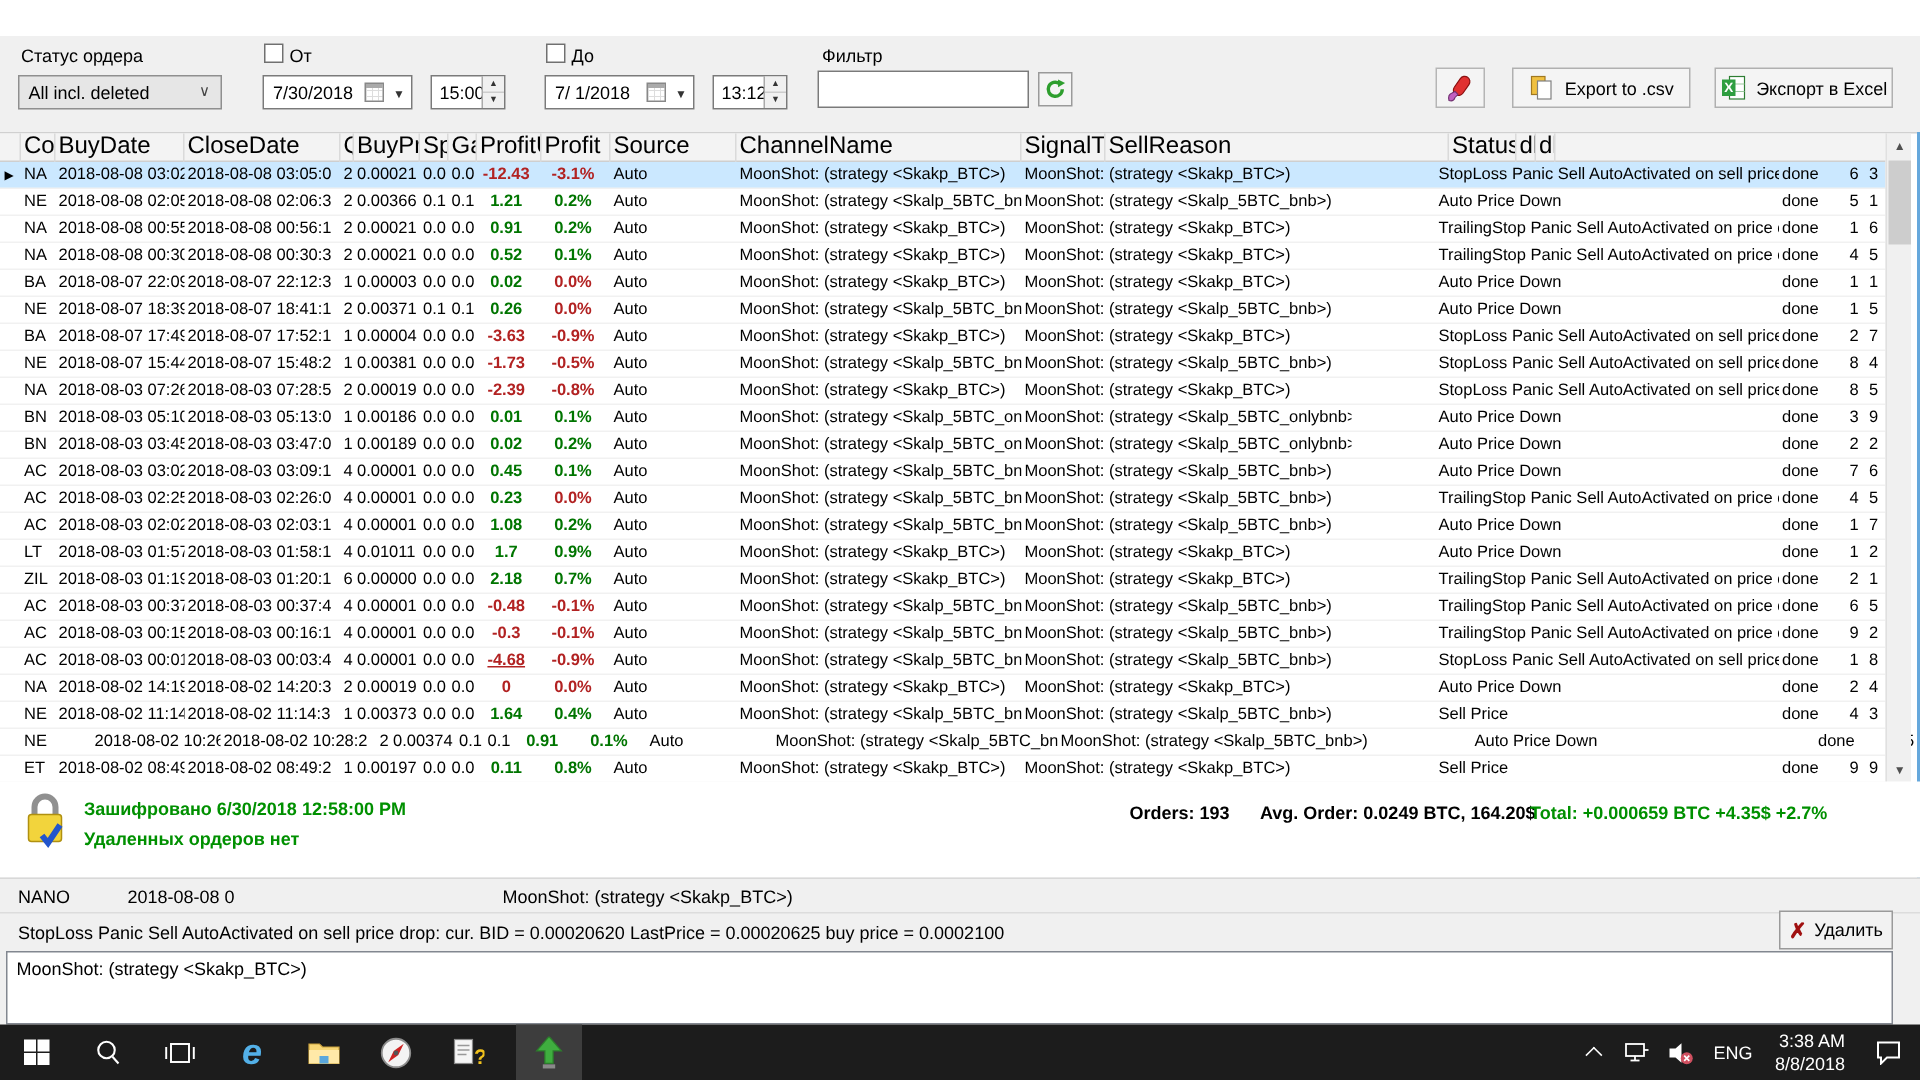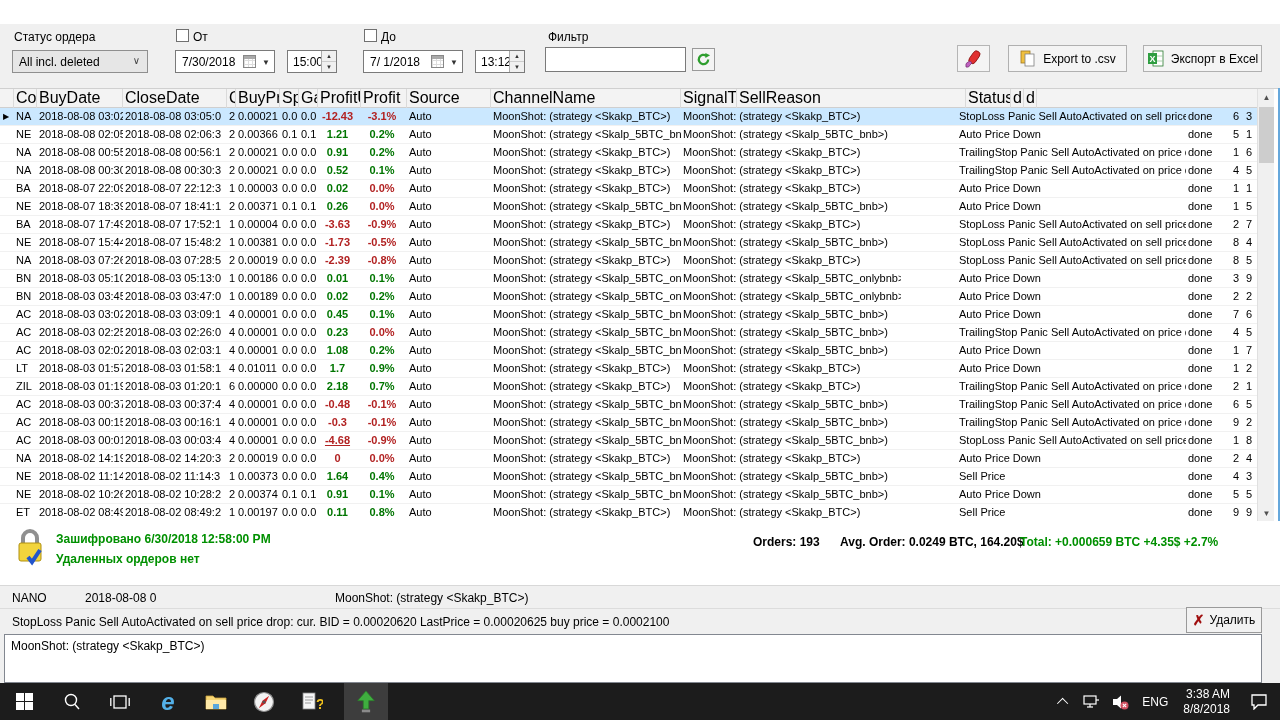--- a/index.html
+++ b/index.html
@@ -595,21 +595,21 @@
           <div class="g-cell " style="width: 220px;">MoonShot: (strategy &lt;Skalp_5BTC_bnb&gt;)</div>
           <div class="g-cell " style="width: 56px;"></div>
           <div class="g-cell " style="width: 229px;">Sell Price</div>
           <div class="g-cell " style="width: 45px;">done</div>
           <div class="g-cell " style="width: 13px;">4</div>
           <div class="g-cell " style="width: 13px;">3</div>
         </div>
         <div class="g-row">
           <div class="g-cell " style="width: 14px;"></div>
           <div class="g-cell " style="width: 23px;">NE</div>
-          <div class="g-cell " style="width: 86px;">2018-08-02 10:26</div>
+          <div class="g-cell " style="width: 86px; margin-left: 24px;">2018-08-02 10:26</div>
           <div class="g-cell " style="width: 104px;">2018-08-02 10:28:2</div>
           <div class="g-cell " style="width: 9px;">2</div>
           <div class="g-cell " style="width: 44px;">0.00374</div>
           <div class="g-cell " style="width: 19px;">0.1</div>
           <div class="g-cell " style="width: 19px;">0.1</div>
           <div class="g-cell right bold pos" style="width: 43px;">0.91</div>
           <div class="g-cell right bold pos" style="width: 46px;">0.1%</div>
           <div class="g-cell " style="width: 84px;">Auto</div>
           <div class="g-cell " style="width: 190px;">MoonShot: (strategy &lt;Skalp_5BTC_bnb&gt;)</div>
           <div class="g-cell " style="width: 220px;">MoonShot: (strategy &lt;Skalp_5BTC_bnb&gt;)</div>

